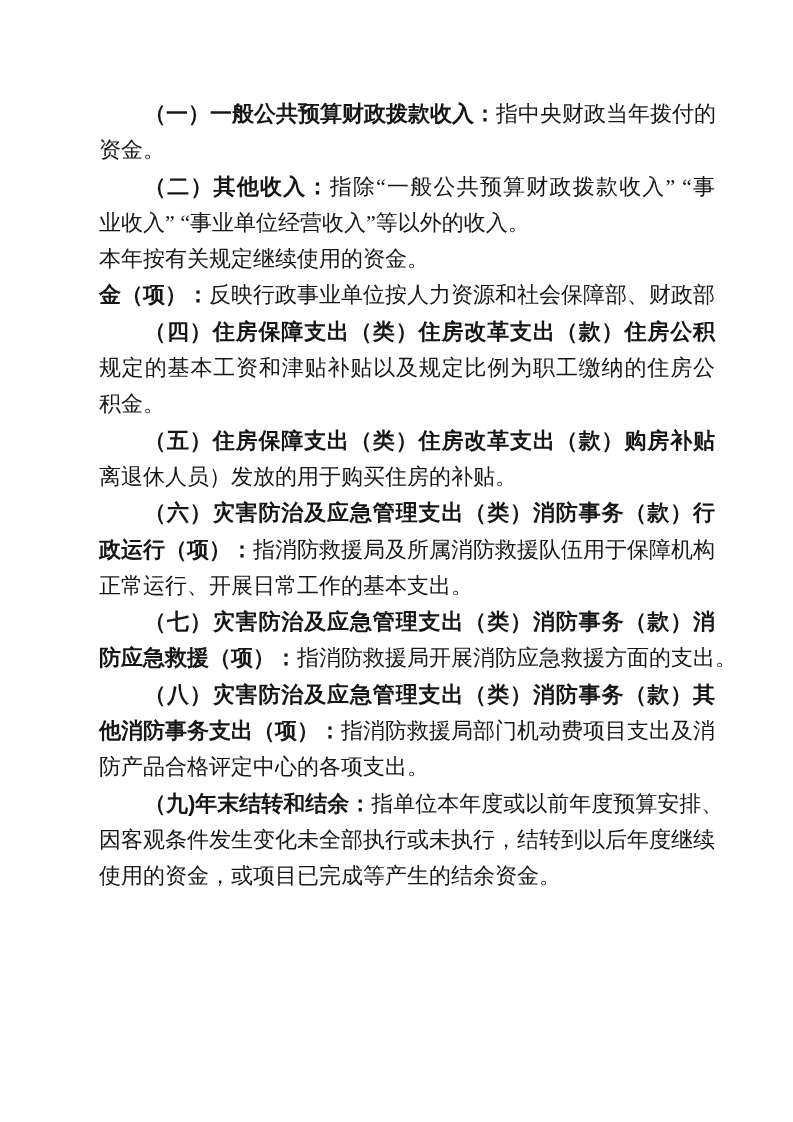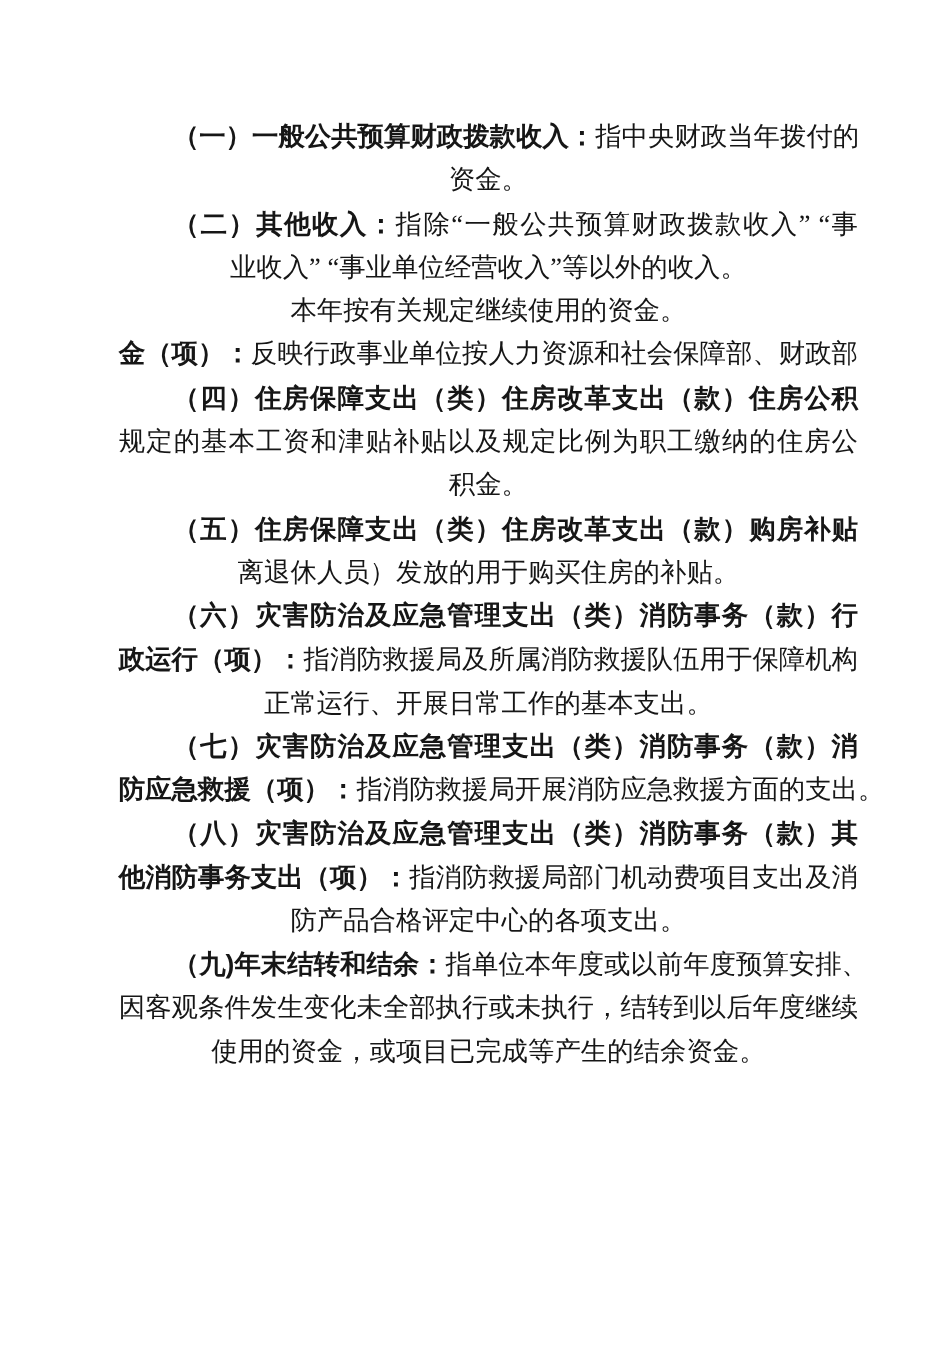--- a/index.html
+++ b/index.html
@@ -16,21 +16,21 @@
     position: absolute;
     left: 99px;
     top: 96px;
     width: 616px;
   }
   .ln {
     height: 36.3px;
     line-height: 36.3px;
     font-size: 22px;
     white-space: nowrap;
-    text-align: center;
+    text-align: left;
   }
   
   .ln.j {
     text-align: justify;
     text-align-last: justify;
     text-justify: inter-character;
   }
   
   .ln.i { padding-left: 45px; }
   

